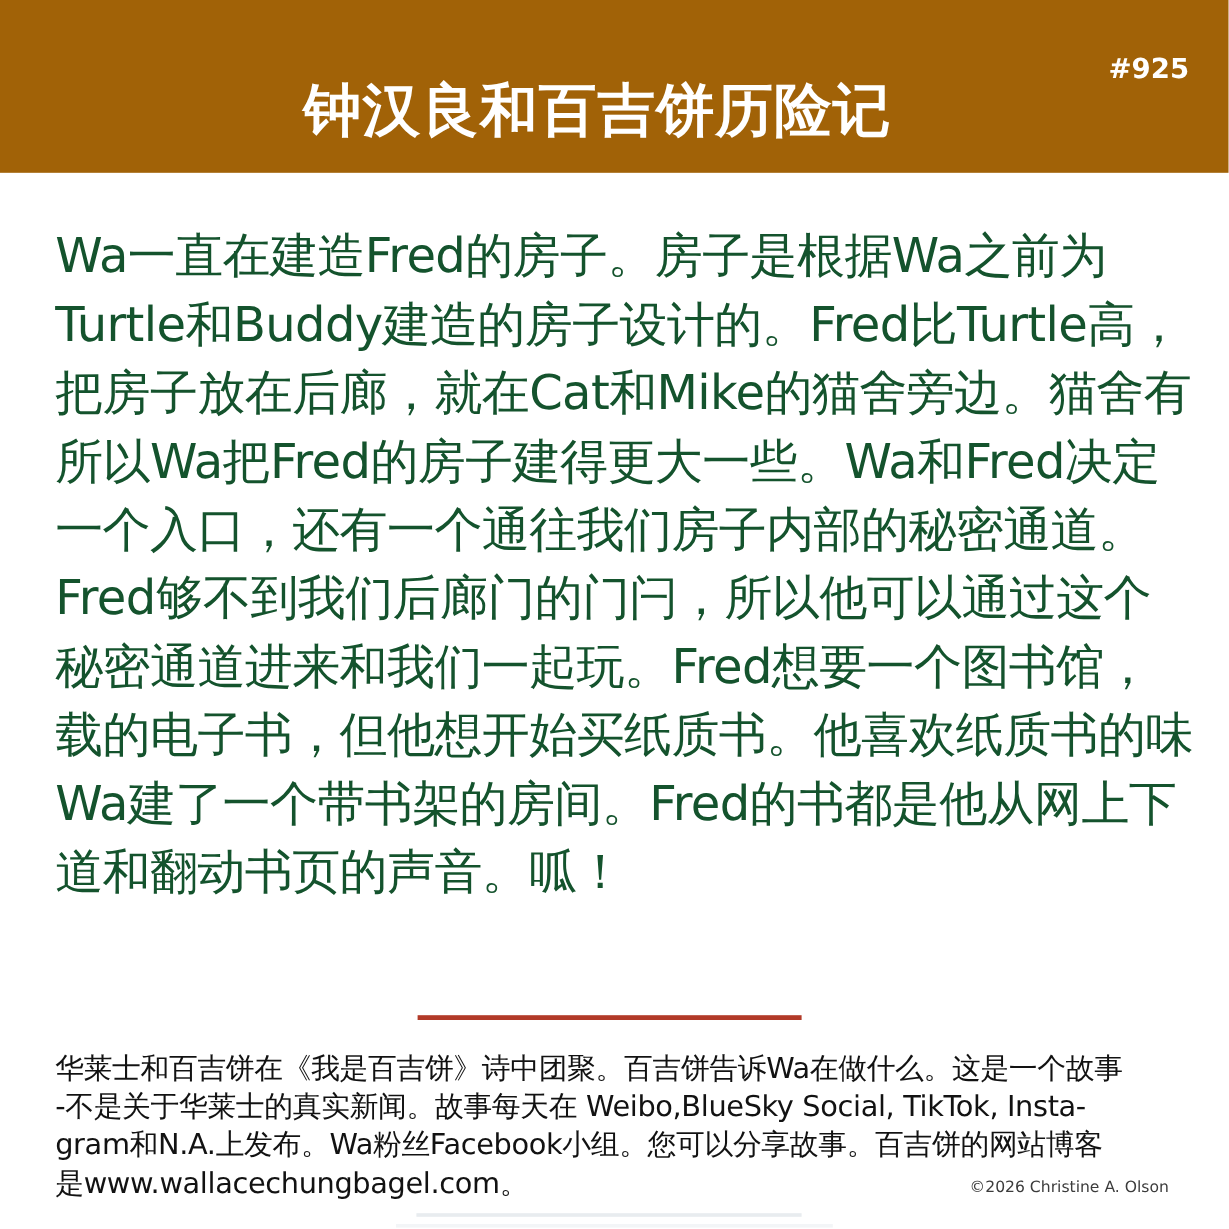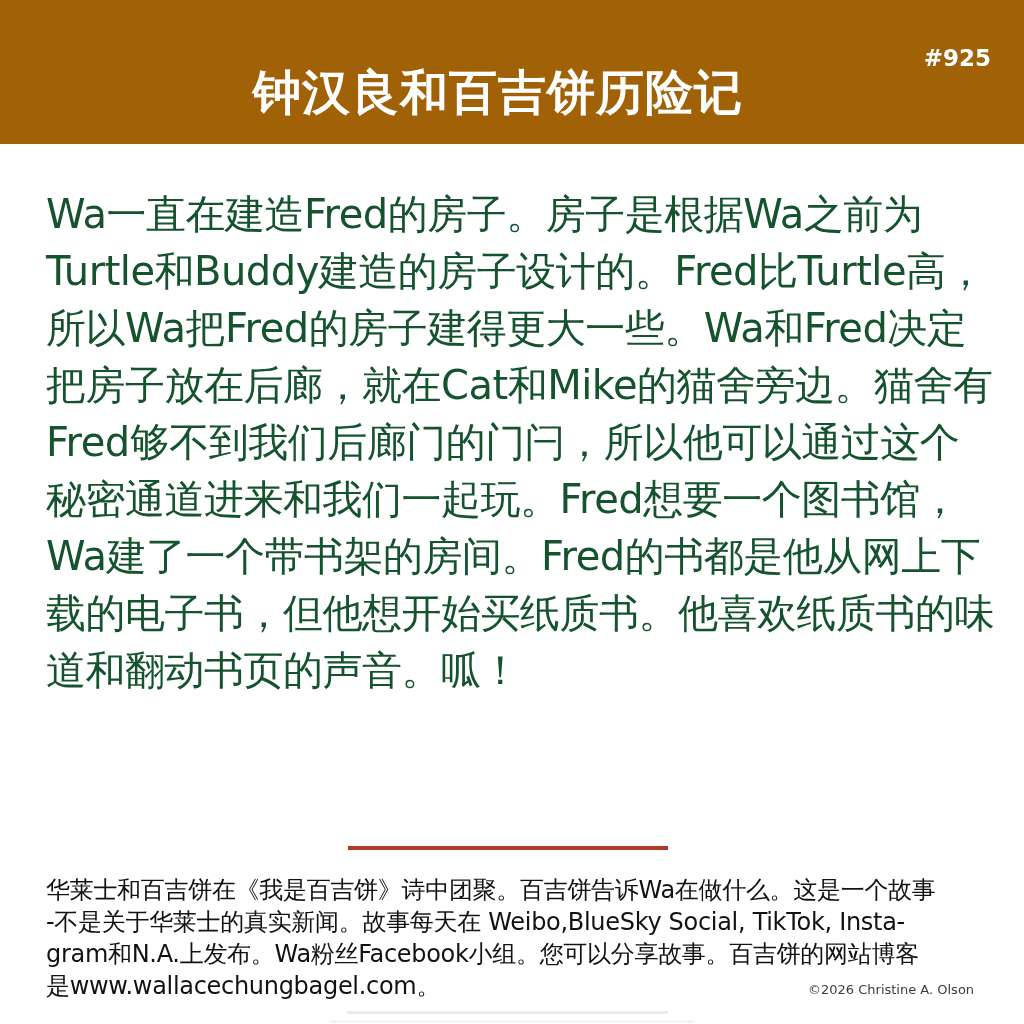--- a/index.html
+++ b/index.html
@@ -108,26 +108,27 @@
 <div class="page">
 
   <div class="header">
     <div class="title">钟汉良和百吉饼历险记</div>
     <div class="issue">#925</div>
   </div>
 
   <div class="story">
     <div class="line">Wa一直在建造Fred的房子。房子是根据Wa之前为</div>
     <div class="line">Turtle和Buddy建造的房子设计的。Fred比Turtle高，</div>
+    <div class="line">把房子放在后廊，就在Cat和Mike的猫舍旁边。猫舍有</div>
     <div class="line">所以Wa把Fred的房子建得更大一些。Wa和Fred决定</div>
-    <div class="line">把房子放在后廊，就在Cat和Mike的猫舍旁边。猫舍有</div>
+    <div class="line">一个入口，还有一个通往我们房子内部的秘密通道。</div>
     <div class="line">Fred够不到我们后廊门的门闩，所以他可以通过这个</div>
     <div class="line">秘密通道进来和我们一起玩。Fred想要一个图书馆，</div>
+    <div class="line">载的电子书，但他想开始买纸质书。他喜欢纸质书的味</div>
     <div class="line">Wa建了一个带书架的房间。Fred的书都是他从网上下</div>
-    <div class="line">载的电子书，但他想开始买纸质书。他喜欢纸质书的味</div>
     <div class="line">道和翻动书页的声音。呱！</div>
   </div>
 
   <div class="divider"></div>
 
   <div class="footer">
     <div class="fline">华莱士和百吉饼在《我是百吉饼》诗中团聚。百吉饼告诉Wa在做什么。这是一个故事</div>
     <div class="fline">-不是关于华莱士的真实新闻。故事每天在 Weibo,BlueSky Social, TikTok, Insta-</div>
     <div class="fline">gram和N.A.上发布。Wa粉丝Facebook小组。您可以分享故事。百吉饼的网站博客</div>
     <div class="fline">是www.wallacechungbagel.com。</div>

